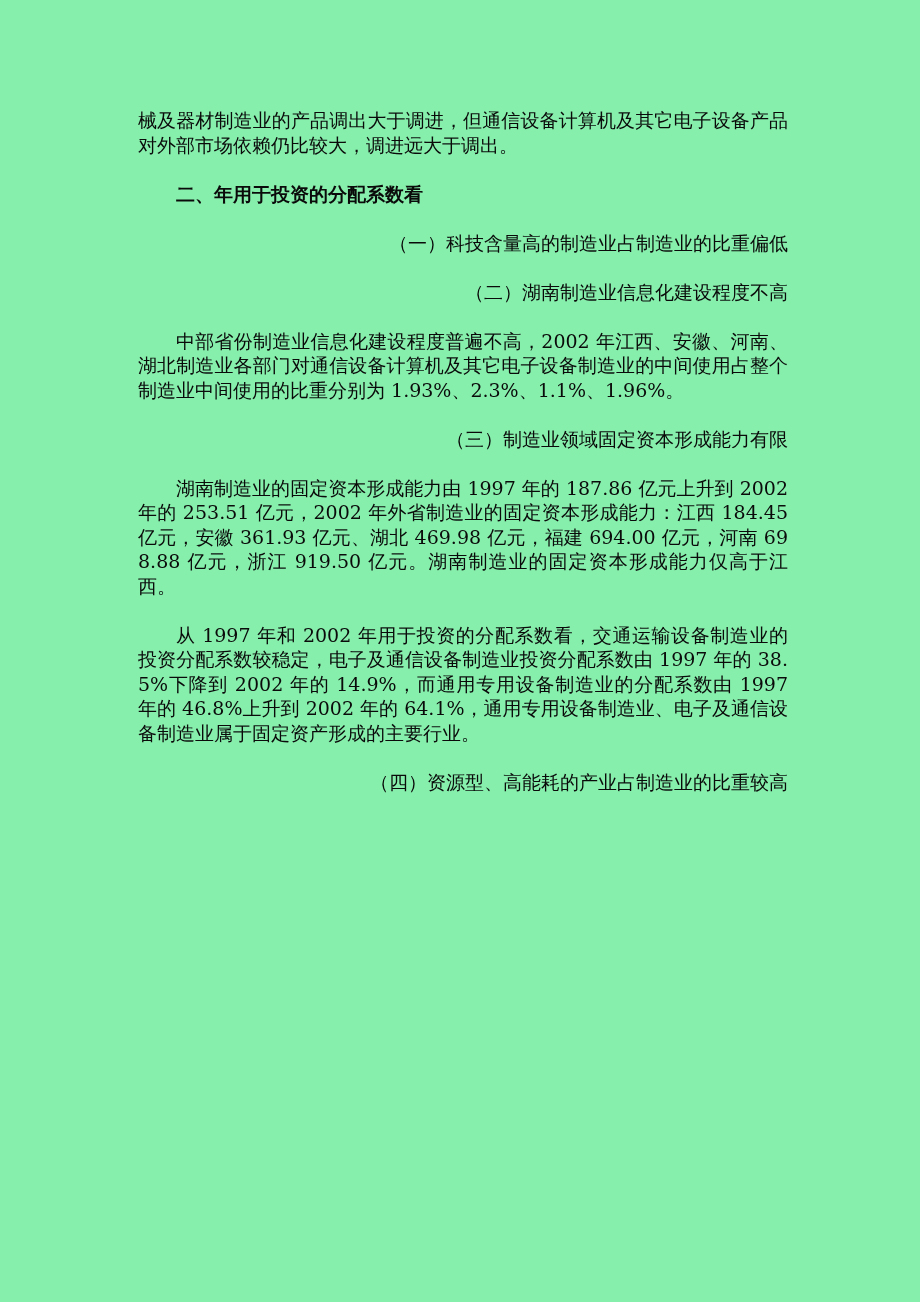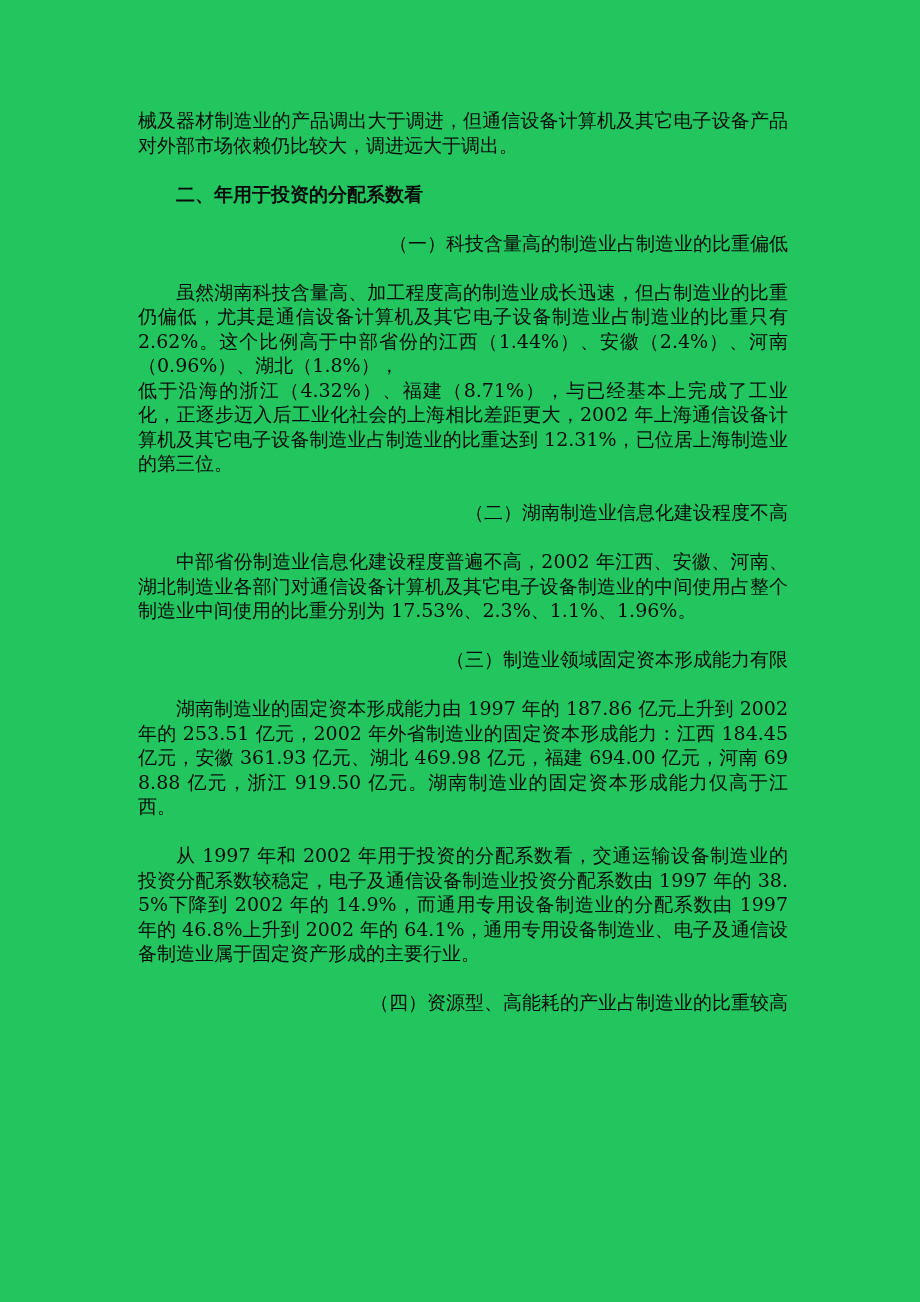--- a/index.html
+++ b/index.html
@@ -5,21 +5,21 @@
   html, body {
     margin: 0;
     padding: 0;
     background: #ffffff;
   }
   .page {
     position: relative;
     width: 920px;
     height: 1302px;
     box-sizing: border-box;
-    background: #22c55e;
+    background: #86efac;
     padding: 108px 132px 0 138px;
     overflow: hidden;
   }
   .page p {
     margin: 0 0 24.5px 0;
     font-family: "DejaVu Serif", "Liberation Serif", serif;
     font-size: 19px;
     line-height: 24.5px;
     color: #0a0a0a;
     text-align: justify;
@@ -41,27 +41,25 @@
 </head>
 <body>
 
 <div class="page">
   <p class="body">械及器材制造业的产品调出大于调进，但通信设备计算机及其它电子设备产品对外部市场依赖仍比较大，调进远大于调出。</p>
 
   <p class="heading-bold indent">二、年用于投资的分配系数看</p>
 
   <p class="subheading indent">（一）科技含量高的制造业占制造业的比重偏低</p>
 
-  <p class="body indent">虽然湖南科技含量高、加工程度高的制造业成长迅速，但占制造业的比重仍偏低，尤其是通信设备计算机及其它电子设备制造业占制造业的比重只有 2.62%。这个比例高于中部省份的江西（1.44%）、安徽（2.4%）、河南（0.96%）、湖北（1.8%），
-低于沿海的浙江（4.32%）、福建（8.71%），与已经基本上完成了工业化，正逐步迈入后工业化社会的上海相比差距更大，2002 年上海通信设备计算机及其它电子设备制造业占制造业的比重达到 12.31%，已位居上海制造业的第三位。</p>
 
   <p class="subheading indent">（二）湖南制造业信息化建设程度不高</p>
 
 
-  <p class="body indent">中部省份制造业信息化建设程度普遍不高，2002 年江西、安徽、河南、湖北制造业各部门对通信设备计算机及其它电子设备制造业的中间使用占整个制造业中间使用的比重分别为 17.53%、2.3%、1.1%、1.96%。</p>
+  <p class="body indent">中部省份制造业信息化建设程度普遍不高，2002 年江西、安徽、河南、湖北制造业各部门对通信设备计算机及其它电子设备制造业的中间使用占整个制造业中间使用的比重分别为 1.93%、2.3%、1.1%、1.96%。</p>
 
 
   <p class="subheading indent">（三）制造业领域固定资本形成能力有限</p>
 
   <p class="body indent">湖南制造业的固定资本形成能力由 1997 年的 187.86 亿元上升到 2002 年的 253.51 亿元，2002 年外省制造业的固定资本形成能力：江西 184.45 亿元，安徽 361.93 亿元、湖北 469.98 亿元，福建 694.00 亿元，河南 698.88 亿元，浙江 919.50 亿元。湖南制造业的固定资本形成能力仅高于江西。</p>
 
   <p class="body indent">从 1997 年和 2002 年用于投资的分配系数看，交通运输设备制造业的投资分配系数较稳定，电子及通信设备制造业投资分配系数由 1997 年的 38.5%下降到 2002 年的 14.9%，而通用专用设备制造业的分配系数由 1997 年的 46.8%上升到 2002 年的 64.1%，通用专用设备制造业、电子及通信设备制造业属于固定资产形成的主要行业。</p>
 
   <p class="subheading indent">（四）资源型、高能耗的产业占制造业的比重较高</p>
 </div>

